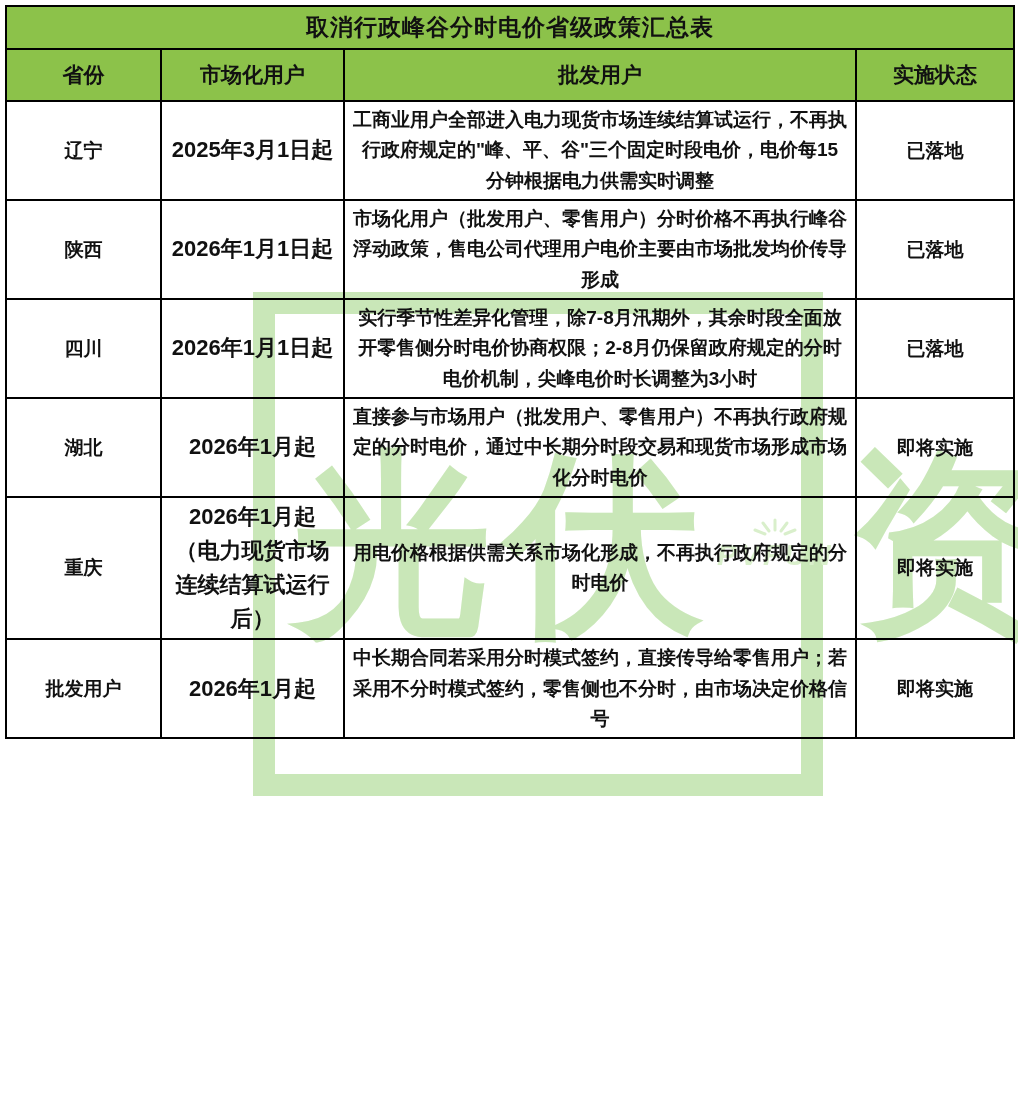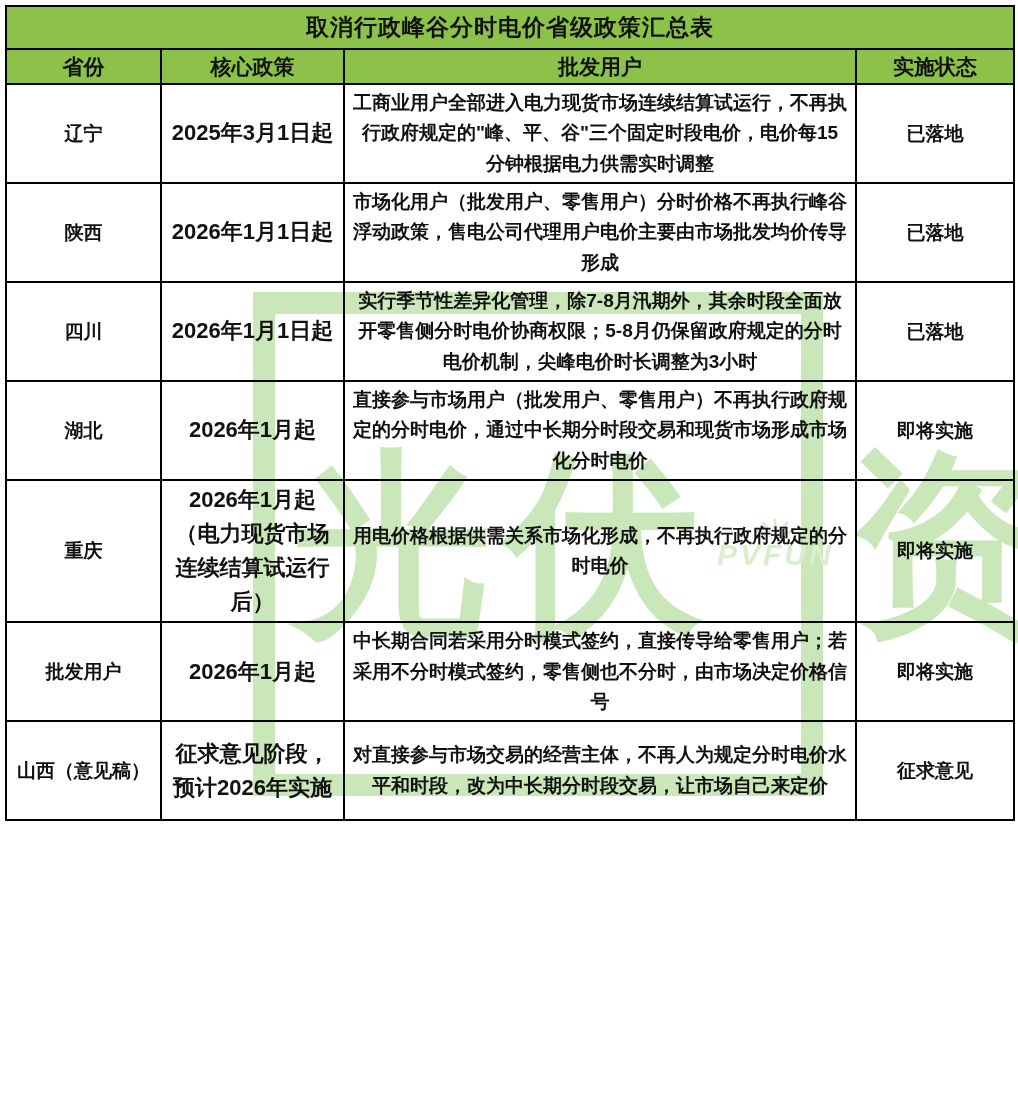--- a/index.html
+++ b/index.html
@@ -82,21 +82,21 @@
     padding: 2px 8px;
   }
   .title-cell {
     height: 43px;
     background: var(--header_green);
     font-size: 23px;
     font-weight: bold;
     letter-spacing: 1px;
   }
   .head-cell {
-    height: 35px;
+    height: 52px;
     background: var(--header_green);
     font-size: 21px;
     font-weight: bold;
   }
   .data-row { height: 99px; }
   .cell-province, .cell-status {
     font-size: 19px;
     font-weight: 600;
   }
   .cell-time {
@@ -140,64 +140,58 @@
       <col style="width:183px">
       <col style="width:512px">
       <col style="width:158px">
     </colgroup>
     <thead>
       <tr>
         <td class="title-cell" colspan="4">取消行政峰谷分时电价省级政策汇总表</td>
       </tr>
       <tr>
         <th class="head-cell">省份</th>
-        <th class="head-cell">核心政策</th>
+        <th class="head-cell">市场化用户</th>
         <th class="head-cell">批发用户</th>
         <th class="head-cell">实施状态</th>
       </tr>
     </thead>
     <tbody>
         <tr class="data-row">
     <td class="cell-province">辽宁</td>
     <td class="cell-time">2025年3月1日起</td>
     <td class="cell-policy">工商业用户全部进入电力现货市场连续结算试运行，不再执行政府规定的"峰、平、谷"三个固定时段电价，电价每15分钟根据电力供需实时调整</td>
     <td class="cell-status">已落地</td>
   </tr>
         <tr class="data-row">
     <td class="cell-province">陕西</td>
     <td class="cell-time">2026年1月1日起</td>
     <td class="cell-policy">市场化用户（批发用户、零售用户）分时价格不再执行峰谷浮动政策，售电公司代理用户电价主要由市场批发均价传导形成</td>
     <td class="cell-status">已落地</td>
   </tr>
         <tr class="data-row">
     <td class="cell-province">四川</td>
     <td class="cell-time">2026年1月1日起</td>
-    <td class="cell-policy">实行季节性差异化管理，除7-8月汛期外，其余时段全面放开零售侧分时电价协商权限；5-8月仍保留政府规定的分时电价机制，尖峰电价时长调整为3小时</td>
+    <td class="cell-policy">实行季节性差异化管理，除7-8月汛期外，其余时段全面放开零售侧分时电价协商权限；2-8月仍保留政府规定的分时电价机制，尖峰电价时长调整为3小时</td>
     <td class="cell-status">已落地</td>
   </tr>
         <tr class="data-row">
     <td class="cell-province">湖北</td>
     <td class="cell-time">2026年1月起</td>
     <td class="cell-policy">直接参与市场用户（批发用户、零售用户）不再执行政府规定的分时电价，通过中长期分时段交易和现货市场形成市场化分时电价</td>
     <td class="cell-status">即将实施</td>
   </tr>
         <tr class="data-row">
     <td class="cell-province">重庆</td>
     <td class="cell-time">2026年1月起（电力现货市场连续结算试运行后）</td>
     <td class="cell-policy">用电价格根据供需关系市场化形成，不再执行政府规定的分时电价</td>
     <td class="cell-status">即将实施</td>
   </tr>
         <tr class="data-row">
     <td class="cell-province">批发用户</td>
     <td class="cell-time">2026年1月起</td>
     <td class="cell-policy">中长期合同若采用分时模式签约，直接传导给零售用户；若采用不分时模式签约，零售侧也不分时，由市场决定价格信号</td>
     <td class="cell-status">即将实施</td>
   </tr>
-        <tr class="data-row">
-    <td class="cell-province">山西（意见稿）</td>
-    <td class="cell-time">征求意见阶段，预计2026年实施</td>
-    <td class="cell-policy">对直接参与市场交易的经营主体，不再人为规定分时电价水平和时段，改为中长期分时段交易，让市场自己来定价</td>
-    <td class="cell-status">征求意见</td>
-  </tr>
       </tbody>
   </table>
 
 </div>
 
 </body></html>

